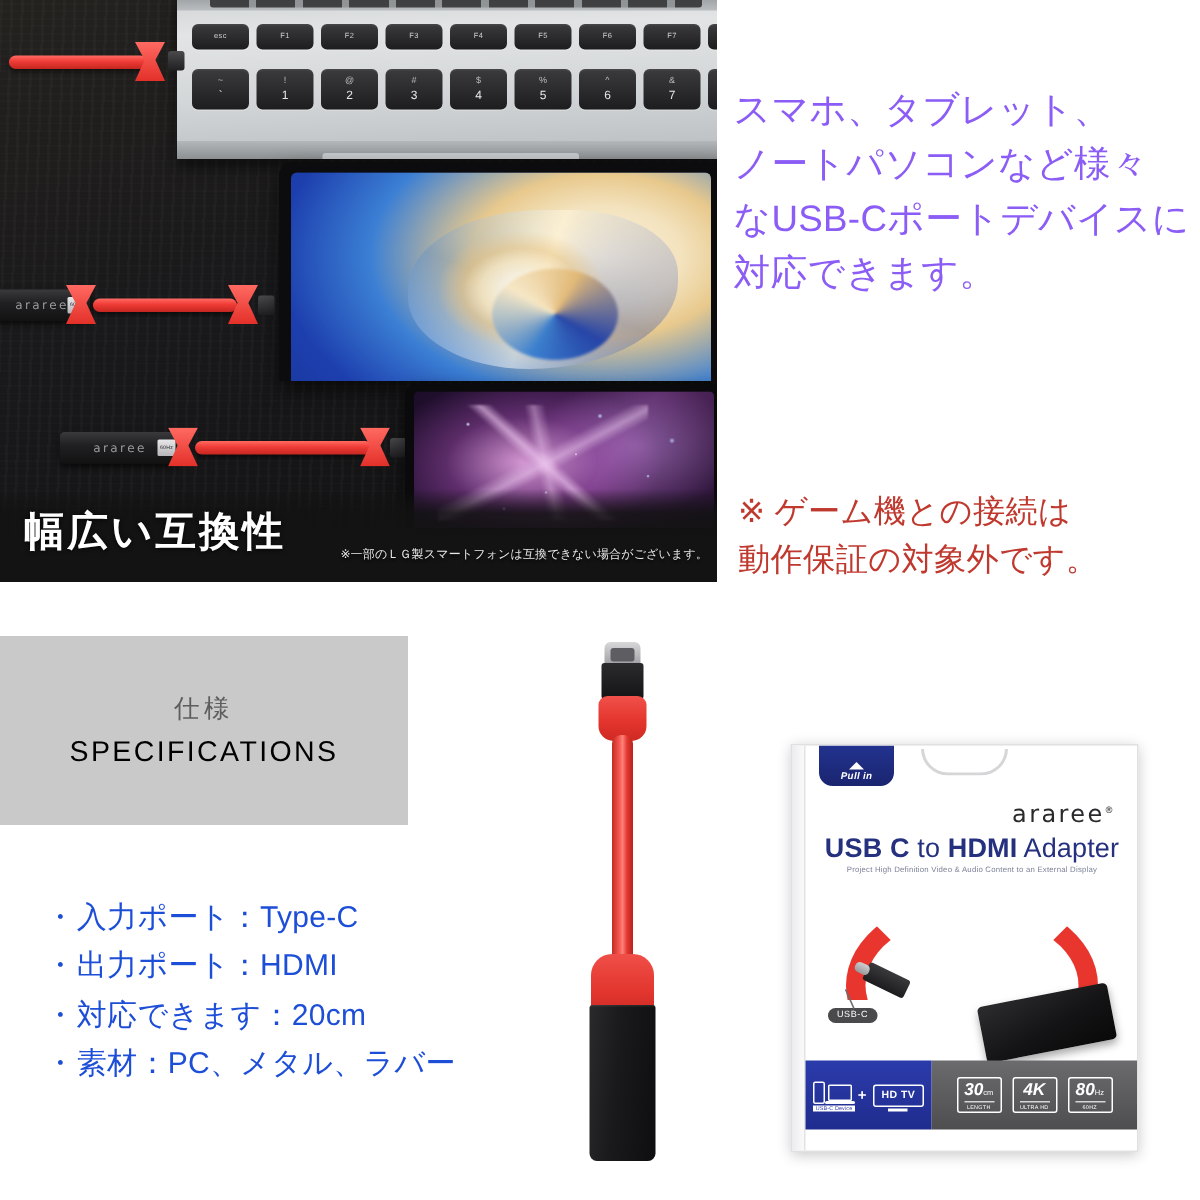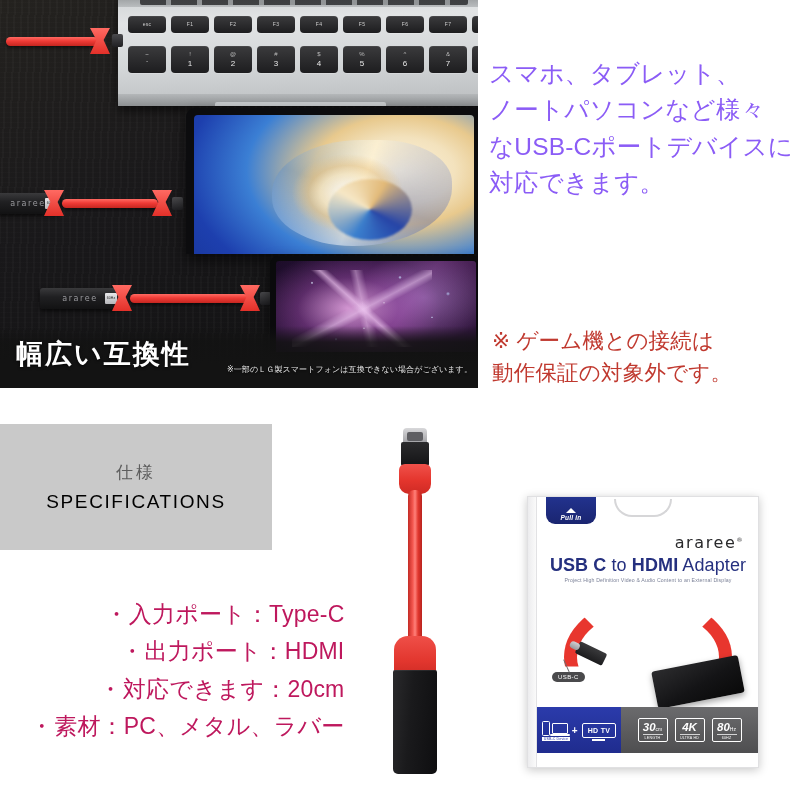--- a/index.html
+++ b/index.html
@@ -126,22 +126,22 @@
   .mk-warn div { white-space:nowrap; }
 
   
   .spec-block { position:absolute; left:0; top:424px; width:272px; height:126px;
     background:#c9c9c9; display:flex; flex-direction:column;
     align-items:center; justify-content:center; gap:7px; }
   .spec-jp { color:#5e5e5e; font-size:17px; letter-spacing:3px; }
   .spec-en { color:#000000; font-size:19px; letter-spacing:1.6px; }
 
   
-  .spec-list { position:absolute; left:30px; top:596px; color:#be185d;
-    font-size:23px; line-height:1.62; letter-spacing:.2px;text-align:right; }
+  .spec-list { position:absolute; left:30px; top:596px; color:#1d4ed8;
+    font-size:20px; line-height:1.62; letter-spacing:.2px; }
   .spec-list li { list-style:none; white-space:nowrap; }
   .spec-list li:before { content:"\30FB"; margin-right:1px; }
 
   
   .prod { position:absolute; left:382px; top:428px; width:66px; height:340px; }
   .pr-ctip { position:absolute; left:21px; top:0; width:24px; height:16px;
     background:linear-gradient(180deg,#d8d8da,#9d9da1); border-radius:4px 4px 2px 2px; }
   .pr-ctip:after{ content:""; position:absolute; left:4px; top:4px; right:4px; bottom:3px;
     background:#5e5e62; border-radius:2px; }
   .pr-cblk { position:absolute; left:19px; top:14px; width:28px; height:24px;

